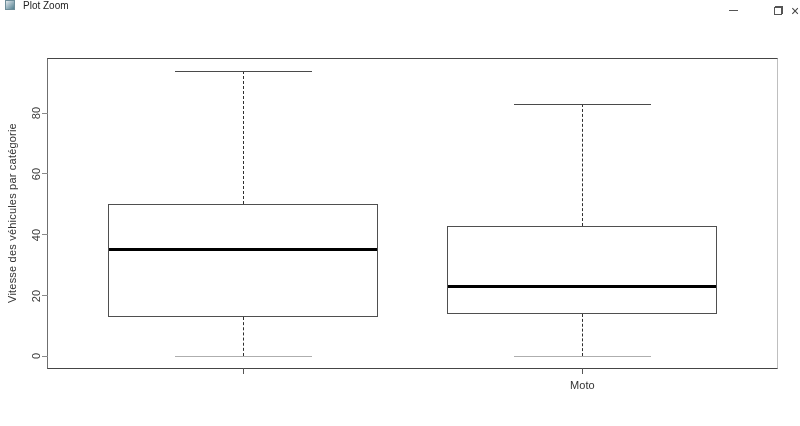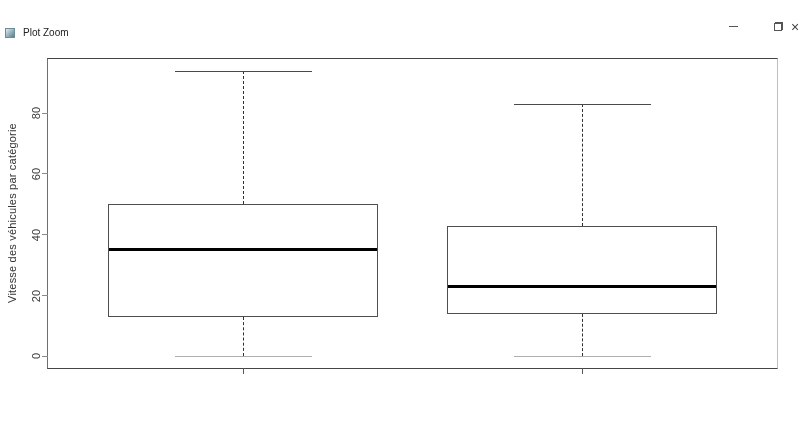--- a/index.html
+++ b/index.html
@@ -5,22 +5,22 @@
   html,body { margin:0; padding:0; }
   body {
     width:800px; height:426px; background:#ffffff;
     font-family:"Liberation Sans", sans-serif;
     overflow:hidden;
   }
   .window { position:relative; width:800px; height:426px; background:#fff; }
 
   
   .titlebar {
-    position:absolute; left:0; top:16px; width:100%; height:22px;
-    display:flex; align-items:flex-end; padding-left:5px; box-sizing:border-box;
+    position:absolute; left:0; top:0; width:100%; height:22px;
+    display:flex; align-items:flex-start; padding-left:5px; box-sizing:border-box;
     background:#fff;
   }
   .app-icon {
     width:10px; height:10px; margin-right:8px; box-sizing:border-box;
     background:linear-gradient(135deg,#e3e9ec 0%,#a8bfc9 40%,#53808f 100%);
     border:1px solid #6d8d99;
   }
   .title { font-size:10px; color:#222; }
   .ctrl {
     position:absolute; top:2px; width:18px; height:17px;
@@ -112,15 +112,16 @@
       <div class="bp-box" style="left: 59.643px; width: 270px; top: 145.376px; height: 112.53px;"></div>
       <div class="median" style="left: 60.643px; width: 268px; top: 189.496px;"></div>
       <div class="xtick" style="left: 194.643px;"></div>
       <div class="whisker" style="left: 534.357px; top: 45.0118px; height: 121.654px;"></div>
       <div class="whisker" style="left: 534.357px; top: 254.864px; height: 42.5787px;"></div>
       <div class="cap" style="left: 466.357px; width: 137px; top: 45.0118px;"></div>
       <div class="cap bottom" style="left: 466.357px; width: 137px; top: 297.443px;"></div>
       <div class="bp-box" style="left: 399.357px; width: 270px; top: 166.665px; height: 88.1988px;"></div>
       <div class="median" style="left: 400.357px; width: 268px; top: 225.992px;"></div>
       <div class="xtick" style="left: 534.357px;"></div>
+      <div class="xtick-label" style="left: 474.357px;">Moto</div>
     </div>
 
 </div>
 
 </body></html>

